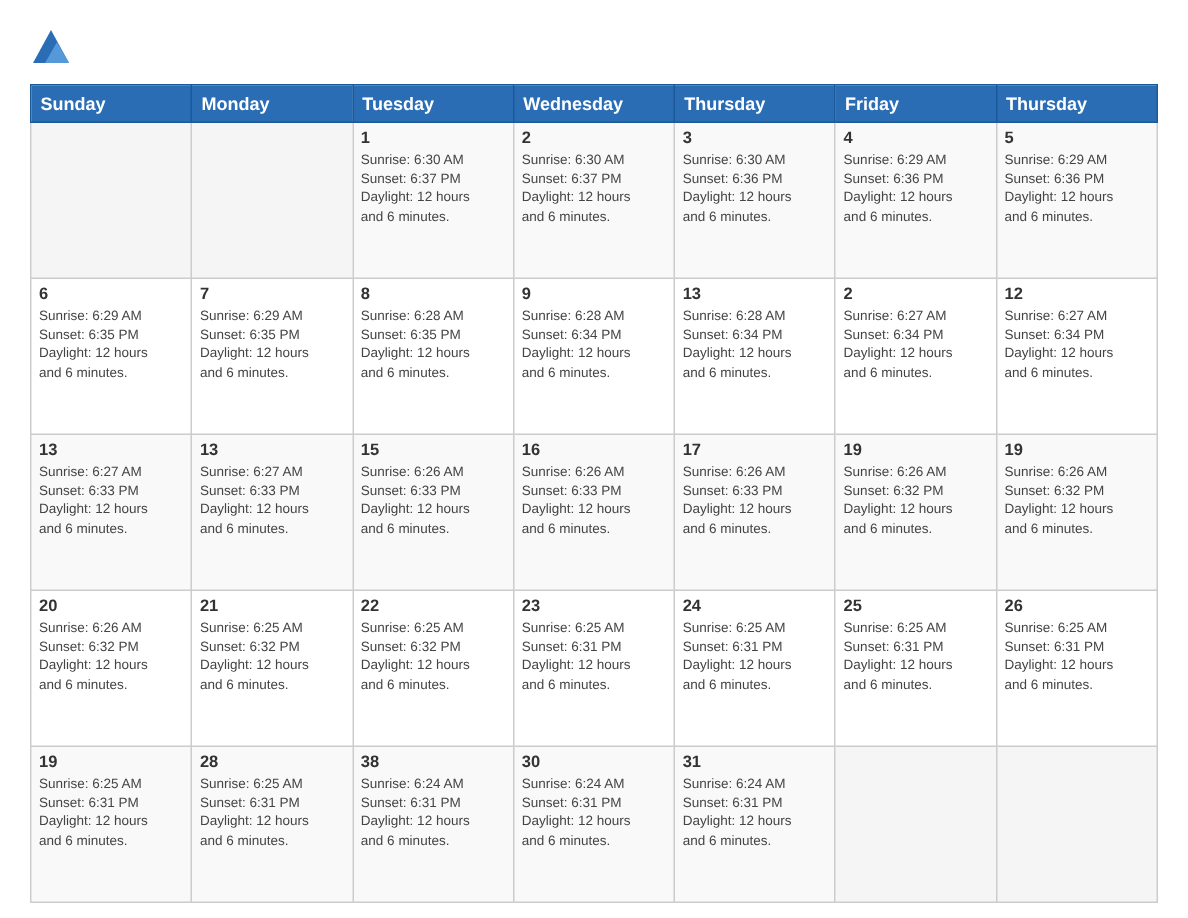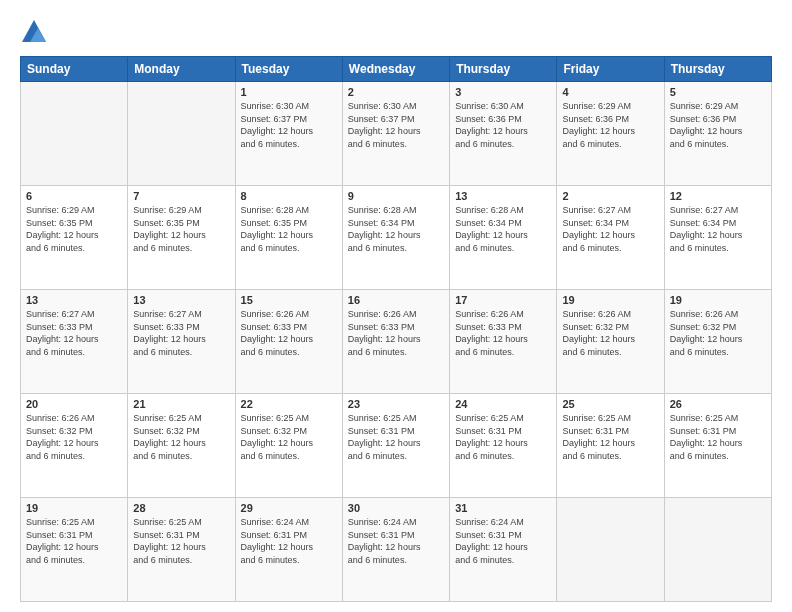--- a/index.html
+++ b/index.html
@@ -340,21 +340,21 @@
 and 6 minutes.</div>
           </td>
           <td>
             <span class="day-number">28</span>
             <div class="day-info" style="white-space: pre-line;">Sunrise: 6:25 AM
 Sunset: 6:31 PM
 Daylight: 12 hours
 and 6 minutes.</div>
           </td>
           <td>
-            <span class="day-number">29</span>
+            <span class="day-number">38</span>
             <div class="day-info" style="white-space: pre-line;">Sunrise: 6:24 AM
 Sunset: 6:31 PM
 Daylight: 12 hours
 and 6 minutes.</div>
           </td>
           <td>
             <span class="day-number">30</span>
             <div class="day-info" style="white-space: pre-line;">Sunrise: 6:24 AM
 Sunset: 6:31 PM
 Daylight: 12 hours

